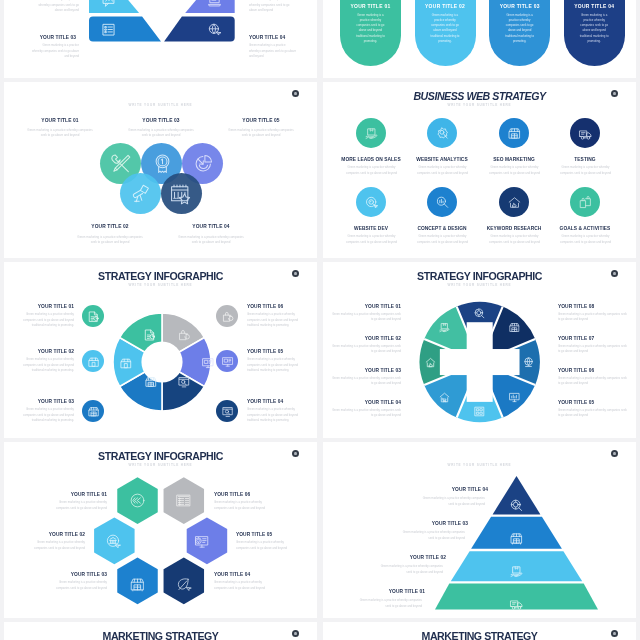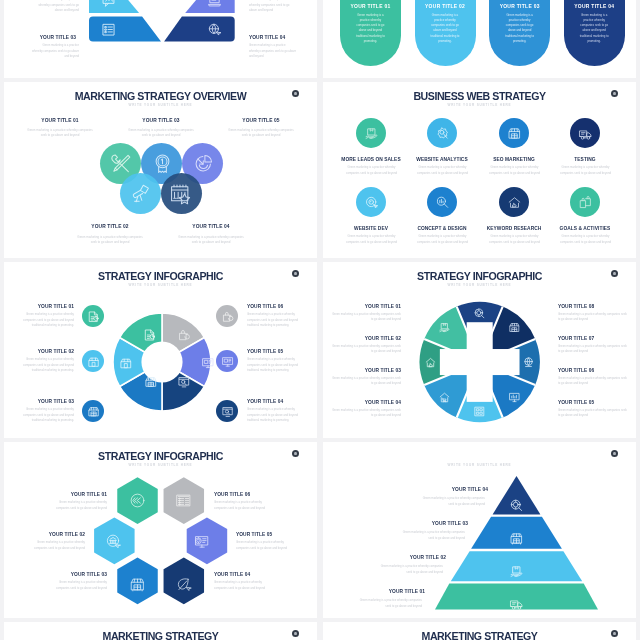--- a/index.html
+++ b/index.html
@@ -78,21 +78,20 @@
   <div class="bd" style="left:31.4px;top:134.5px;width:32px;text-align:center;font-size:2.85px;line-height:5.25px;color:#d8f1e9;">Green marketing is a practice whereby companies seek to go above and beyond traditional marketing to promoting.</div>
   <div class="it" style="left:91.5px;top:126px;width:61.2px;text-align:center;font-size:4.95px;letter-spacing:.3px;color:#fff;">YOUR TITLE 02</div>
   <div class="bd" style="left:106px;top:134.5px;width:32px;text-align:center;font-size:2.85px;line-height:5.25px;color:#ddf2fc;">Green marketing is a practice whereby companies seek to go above and beyond traditional marketing to promoting.</div>
   <div class="it" style="left:166.1px;top:126px;width:61.2px;text-align:center;font-size:4.95px;letter-spacing:.3px;color:#fff;">YOUR TITLE 03</div>
   <div class="bd" style="left:180.6px;top:134.5px;width:32px;text-align:center;font-size:2.85px;line-height:5.25px;color:#d7eaf8;">Green marketing is a practice whereby companies seek to go above and beyond traditional marketing to promoting.</div>
   <div class="it" style="left:240.7px;top:126px;width:61.2px;text-align:center;font-size:4.95px;letter-spacing:.3px;color:#fff;">YOUR TITLE 04</div>
   <div class="bd" style="left:255.2px;top:134.5px;width:32px;text-align:center;font-size:2.85px;line-height:5.25px;color:#cfd8ee;">Green marketing is a practice whereby companies seek to go above and beyond traditional marketing to promoting.</div>
 </div>
 
 <div class="card" style="left:4px;top:82px;width:313px;height:176px;">
-  <div class="st" style="top:8.3px;font-size:10.6px;letter-spacing:-0.45px;">MARKETING STRATEGY OVERVIEW</div>
   <div class="ss" style="top:20.5px;letter-spacing:.78px;">WRITE YOUR SUBTITLE HERE</div>
   <div class="badge" style="left:288px;top:8px;">
         <i></i>
       </div>
 
   <div class="it" style="left:0px;top:36px;width:112px;text-align:center;font-size:4.9px;letter-spacing:.12px;">YOUR TITLE 01</div>
   <div class="bd" style="left:21px;top:46px;width:70px;text-align:center;font-size:2.95px;line-height:5.3px;">Green marketing is a practice whereby companies seek to go above and beyond</div>
 
   <div class="it" style="left:101px;top:36px;width:112px;text-align:center;font-size:4.9px;letter-spacing:.12px;">YOUR TITLE 03</div>
   <div class="bd" style="left:122px;top:46px;width:70px;text-align:center;font-size:2.95px;line-height:5.3px;">Green marketing is a practice whereby companies seek to go above and beyond</div>
@@ -151,21 +150,21 @@
       <path d="M1.8 4.3h18.6v15.9H1.8z"></path>
       <path d="M1.8 8.1h18.6"></path>
       <path d="M4.6 4.3V2.3M8 4.3V2.3M11.4 4.3V2.3M14.8 4.3V2.3M18.2 4.3V2.3"></path>
       <path d="M5.2 10.6v6.1M9.3 10.6v6.1M13.4 10.6v6.1M17.1 10.6v2.4"></path>
       <path d="M4.3 17.5h2M7.6 17.5h2M10.9 17.5h2"></path>
       <path d="M16.6 12.4l1.8 3.7 4 .6-2.9 2.9.7 4.1-3.6-1.9-3.6 1.9.7-4.1-2.9-2.9 4-.6z"></path>
     </svg>
   </div>
 </div>
 <div class="card" style="left:323px;top:82px;width:313px;height:176px;">
-  <div class="st" style="top:8.3px;font-size:10.6px;letter-spacing:-0.45px;">BUSINESS WEB STRATEGY</div>
+  <div class="st" style="top:8.3px;font-size:10.6px;letter-spacing:-0.45px;font-style:italic;">BUSINESS WEB STRATEGY</div>
   <div class="ss" style="top:20.5px;letter-spacing:.78px;">WRITE YOUR SUBTITLE HERE</div>
   <div class="badge" style="left:288px;top:8px;">
         <i></i>
       </div>
 
   <div class="circ" style="left:33px;top:36px;width:30px;height:30px;background:#3cc0a0;"></div>
   <div class="circ" style="left:104px;top:36px;width:30px;height:30px;background:#3fb5e8;"></div>
   <div class="circ" style="left:176px;top:36px;width:30px;height:30px;background:#1d81cf;"></div>
   <div class="circ" style="left:247px;top:36px;width:30px;height:30px;background:#15306e;"></div>
   <div class="circ" style="left:33px;top:105px;width:30px;height:30px;background:#4ec3ee;"></div>

